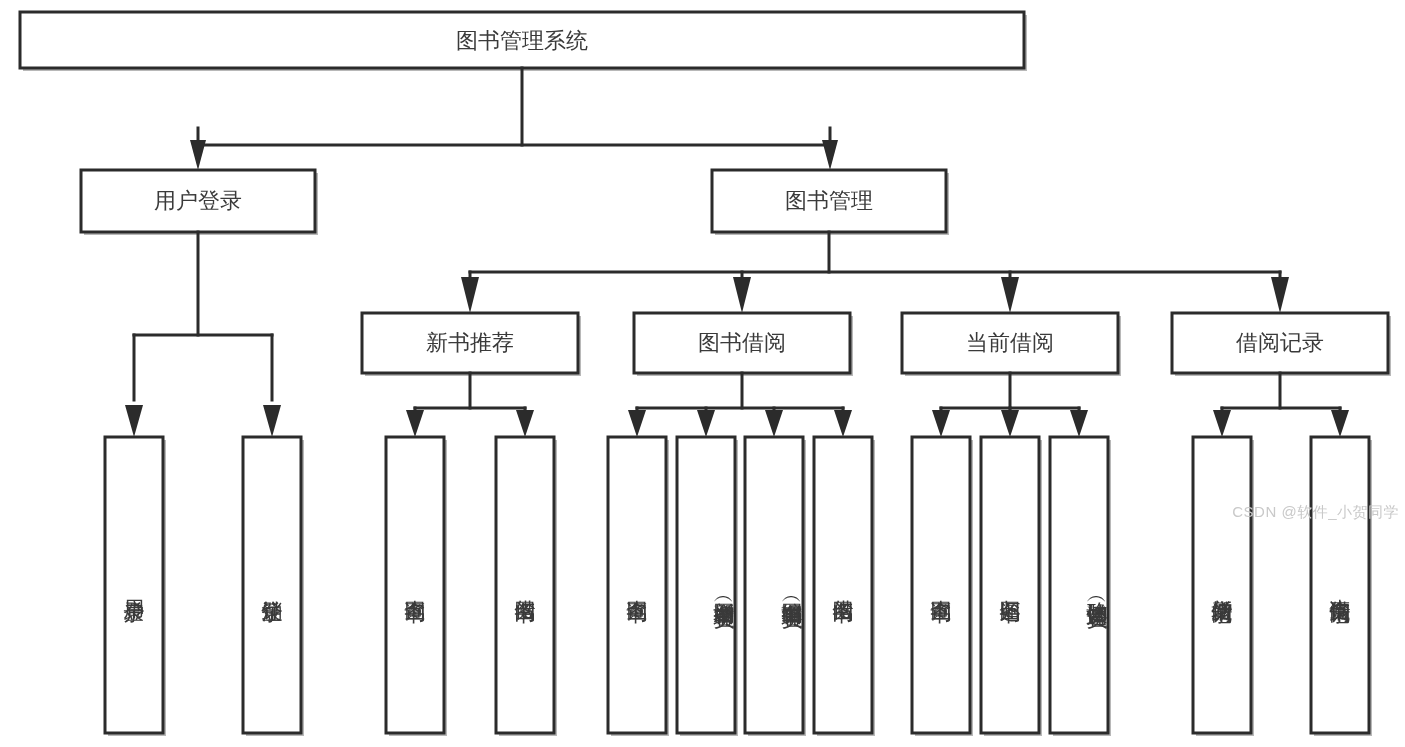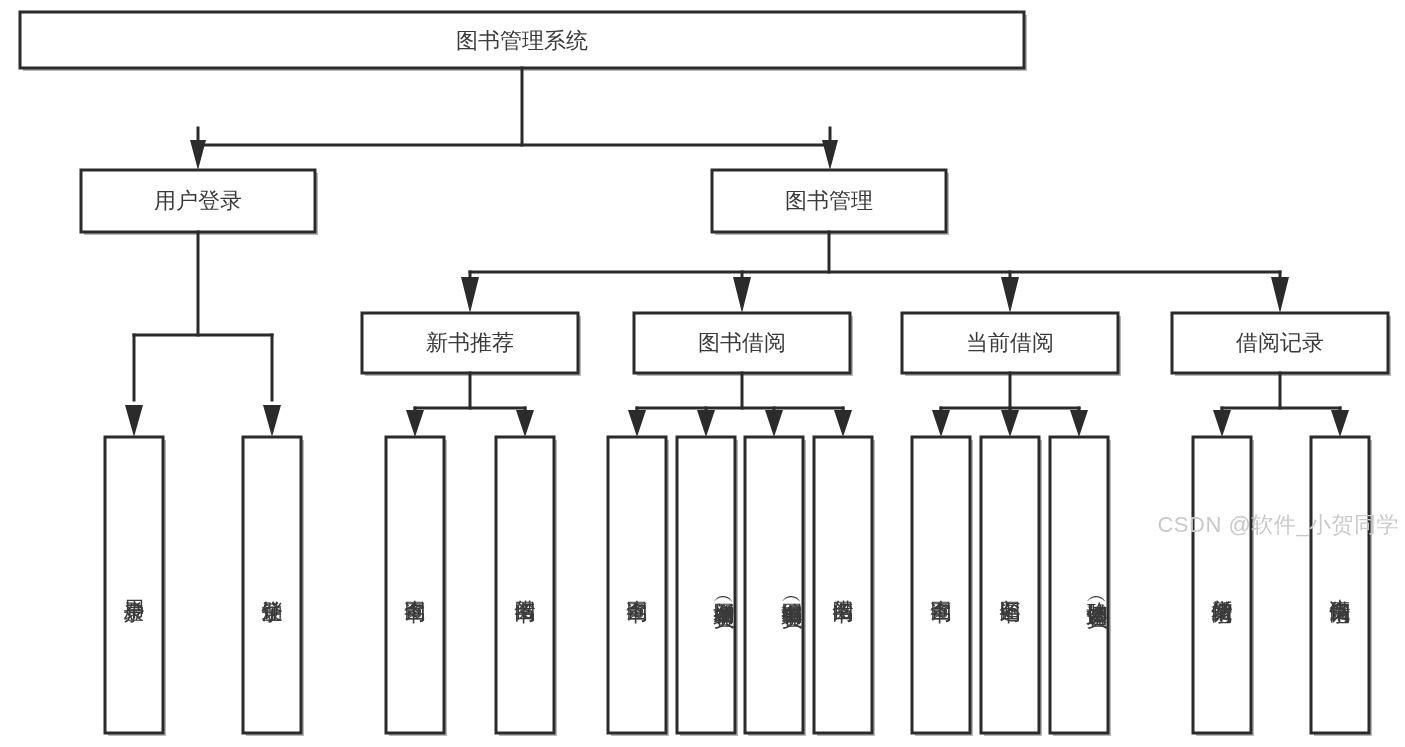--- a/index.html
+++ b/index.html
@@ -65,23 +65,23 @@
     align-items: center;
     justify-content: center;
     text-align: center;
     box-sizing: border-box;
     pointer-events: none;
     user-select: none;
   }
   .watermark {
     position: absolute;
     right: 6px;
-    bottom: 6px;
-    font-family: "Liberation Sans", "DejaVu Sans", sans-serif;
-    font-size: 22px;
+    bottom: 24px;
+    font-family: "Liberation Sans", "DejaVu Sans", sans-serif;
+    font-size: 15px;
     color: #c9c9c9;
     letter-spacing: 0.5px;
     white-space: nowrap;
   }
 </style>
 </head>
 <body>
 
 <div id="diagram-root">
 

